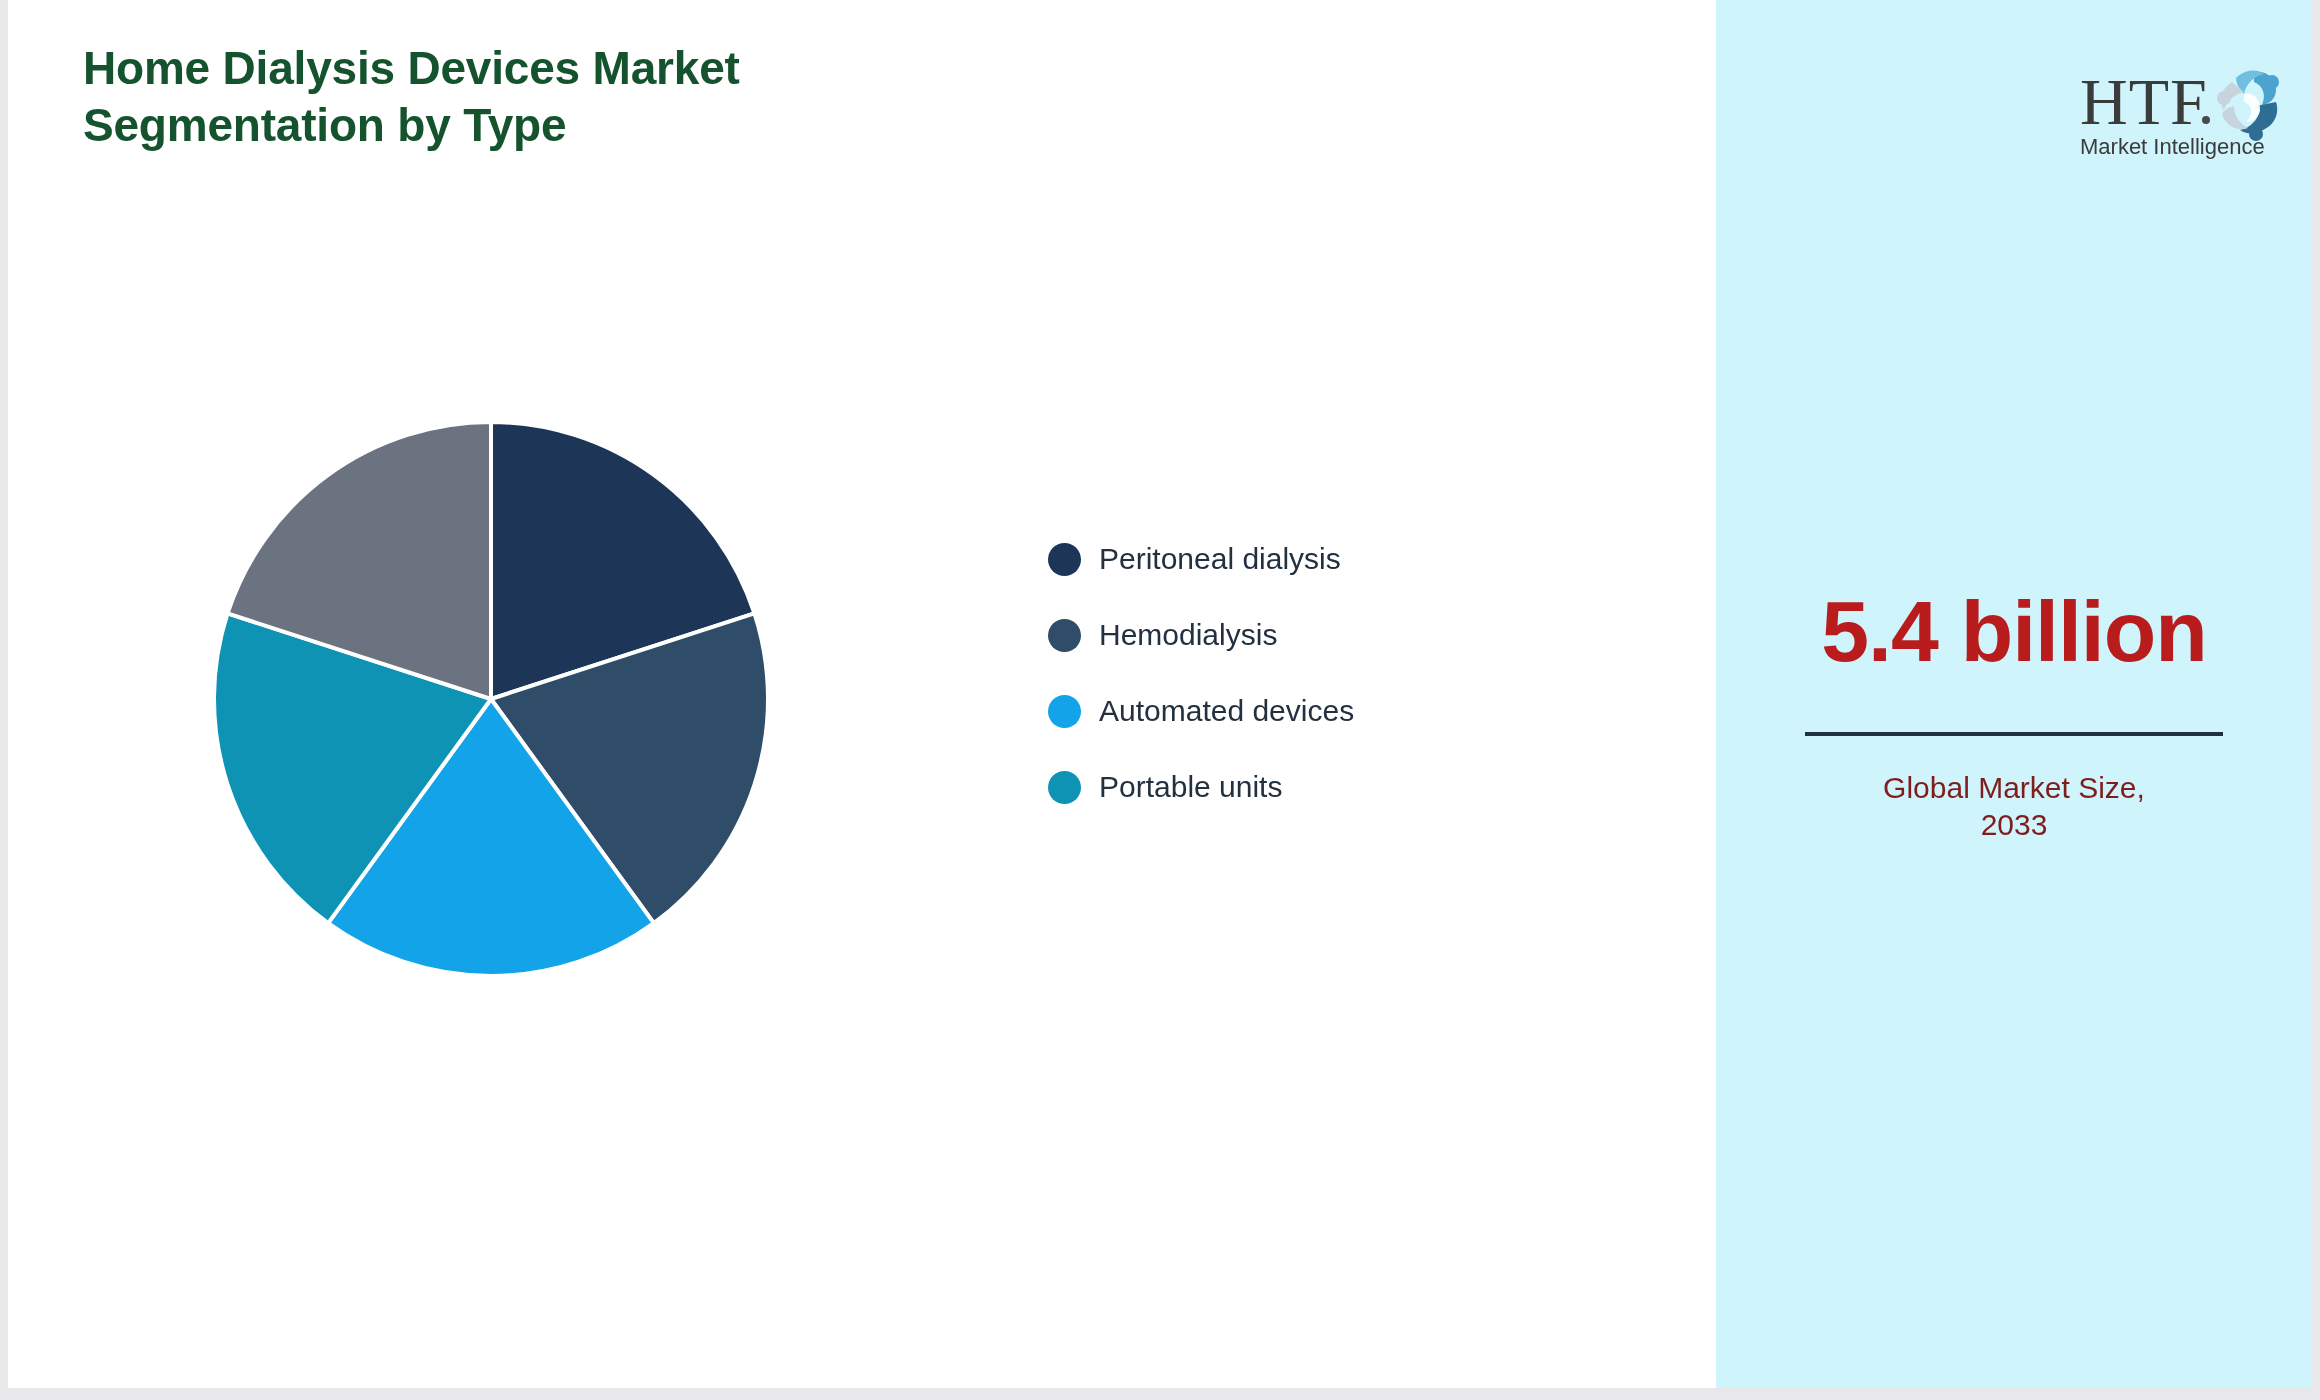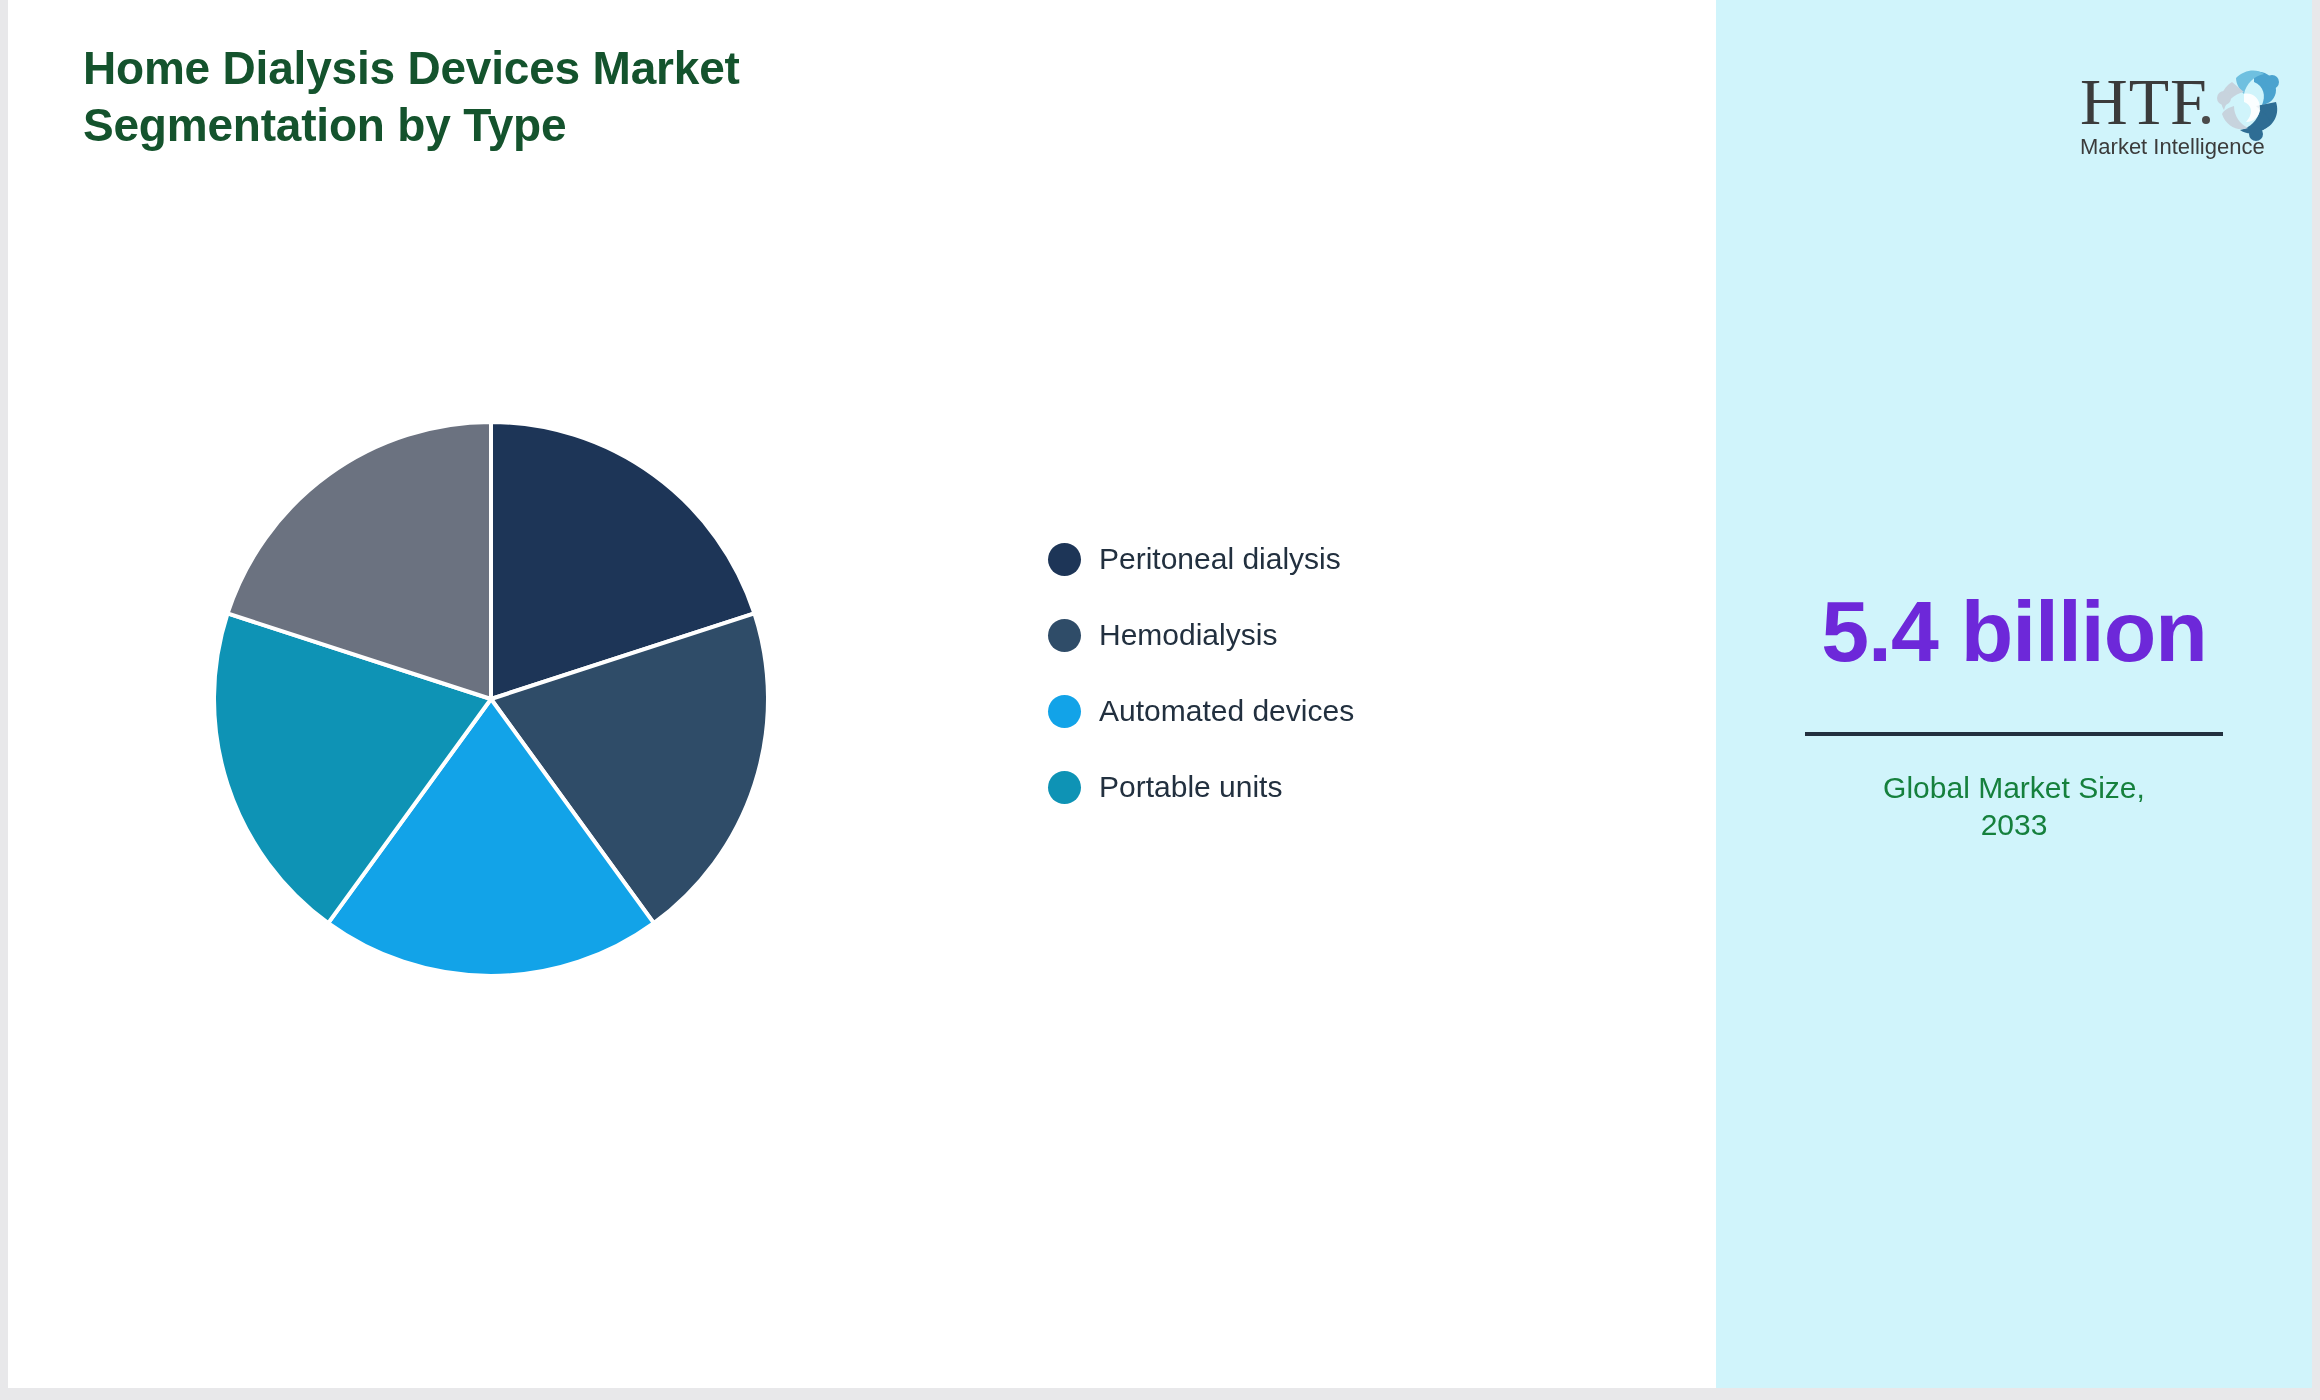--- a/index.html
+++ b/index.html
@@ -106,36 +106,36 @@
   .stat-block {
     position: absolute;
     left: 0;
     top: 588px;
     width: 596px;
     text-align: center;
   }
   .stat-value {
     font-size: 86px;
     font-weight: bold;
-    color: #6d28d9;
+    color: #b91c1c;
     letter-spacing: -1px;
     line-height: 1;
     white-space: nowrap;
   }
   .stat-divider {
     width: 418px;
     height: 4px;
     background: #22303f;
     margin: 58px auto 0 auto;
   }
   .stat-caption {
     margin-top: 34px;
     font-size: 30px;
     line-height: 1.22;
-    color: #15803d;
+    color: #7f1d1d;
     white-space: pre-line;
   }
 </style>
 </head>
 <body>
 
 <div id="infographic">
 
   <div class="left-panel">
 

